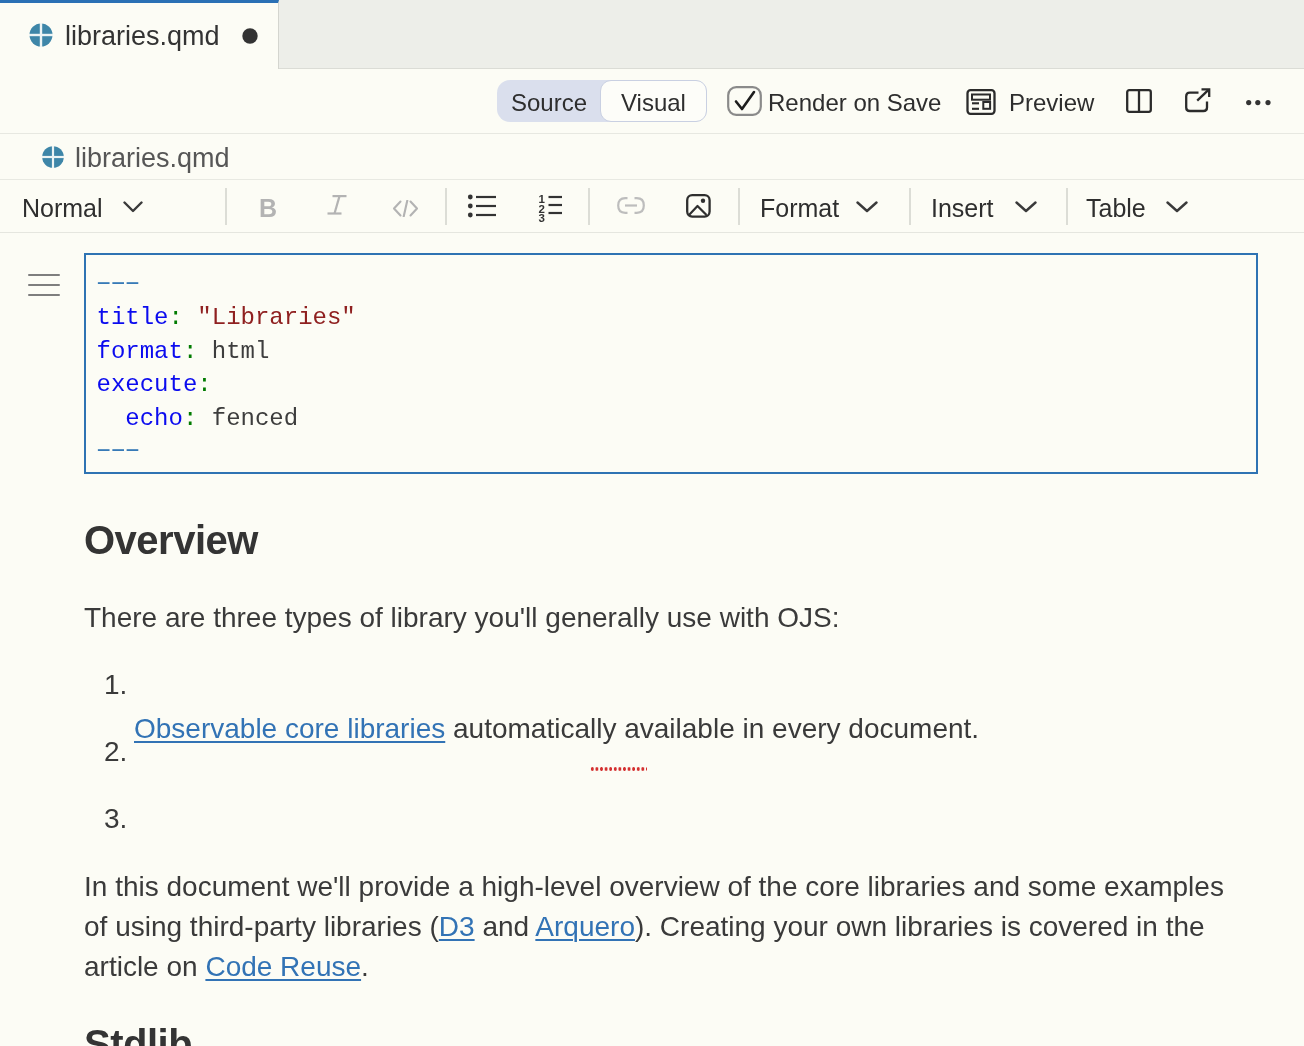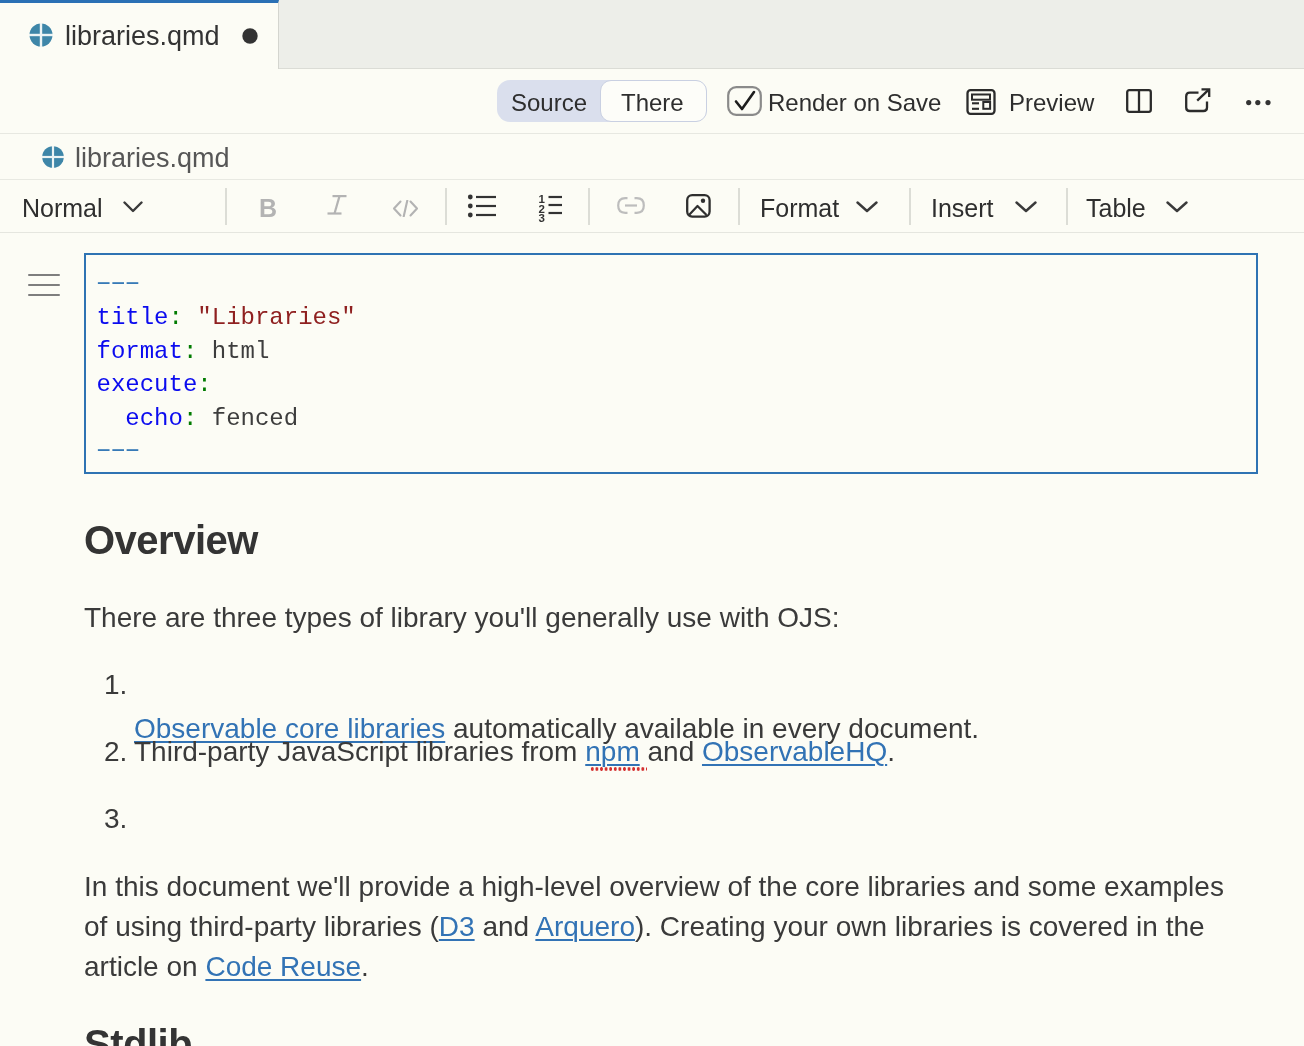--- a/index.html
+++ b/index.html
@@ -72,21 +72,21 @@
       <svg style="left:242px; top:24.5px;" width="16" height="16" viewBox="0 0 16 16">
         <circle cx="8" cy="8" r="7.7" fill="#333333"></circle>
       </svg>
     </div>
   </div>
 
   <div class="row2">
     <div class="seg">
       <span class="t srctxt">Source</span>
       <div class="segvisual"></div>
-      <span class="t vistxt">There</span>
+      <span class="t vistxt">Visual</span>
     </div>
     <svg style="left:727px; top:17px;" width="35" height="30" viewBox="0 0 35 30">
       <rect x="1.2" y="1.2" width="32.6" height="27.6" rx="8" fill="none" stroke="#8A8A8A" stroke-width="2.2"></rect>
       <polyline points="9,15.5 15,23 27,6" fill="none" stroke="#1E1E1E" stroke-width="2.6" stroke-linecap="round" stroke-linejoin="round"></polyline>
     </svg>
     <span class="t ros">Render on Save</span>
     <svg style="left:966px; top:20px;" width="30" height="26" viewBox="0 0 30 26">
       <rect x="1.5" y="1.2" width="27" height="23.6" rx="3" fill="none" stroke="#2B2B2B" stroke-width="2.3"></rect>
       <rect x="6" y="5.5" width="18" height="5.2" fill="none" stroke="#2B2B2B" stroke-width="2"></rect>
       <line x1="6" y1="14.3" x2="13" y2="14.3" stroke="#2B2B2B" stroke-width="2.1"></line>
@@ -196,21 +196,20 @@
     </div>
 
     <div class="t h2" style="top:287.1px;">Overview</div>
 
     <div class="t body" style="top:365.3px;">There are three types of library you'll generally use with OJS:</div>
 
     <div class="t linum" style="top:432.3px;">1.</div>
     <div class="litxt" style="top:432.3px;margin-top:44px;"><span class="lnk">Observable core libraries</span> automatically available in every document.</div>
 
     <div class="t linum" style="top:499.3px;">2.</div>
-    <div class="litxt" style="top:499.3px;">Third-party JavaScript libraries from <span class="lnk">npm</span> and <span class="lnk">ObservableHQ</span>.</div>
     <div class="sq" style="left:590px; top:534px; width:57px;"></div>
 
     <div class="t linum" style="top:565.8px;">3.</div>
 
     <div class="t body" style="top:633.7px;">In this document we'll provide a high-level overview of the core libraries and some examples
 of using third-party libraries (<span class="lnk">D3</span> and <span class="lnk">Arquero</span>). Creating your own libraries is covered in the
 article on <span class="lnk">Code Reuse</span>.</div>
 
     <div class="t h2" style="top:790.6px;">Stdlib</div>
   </div>

